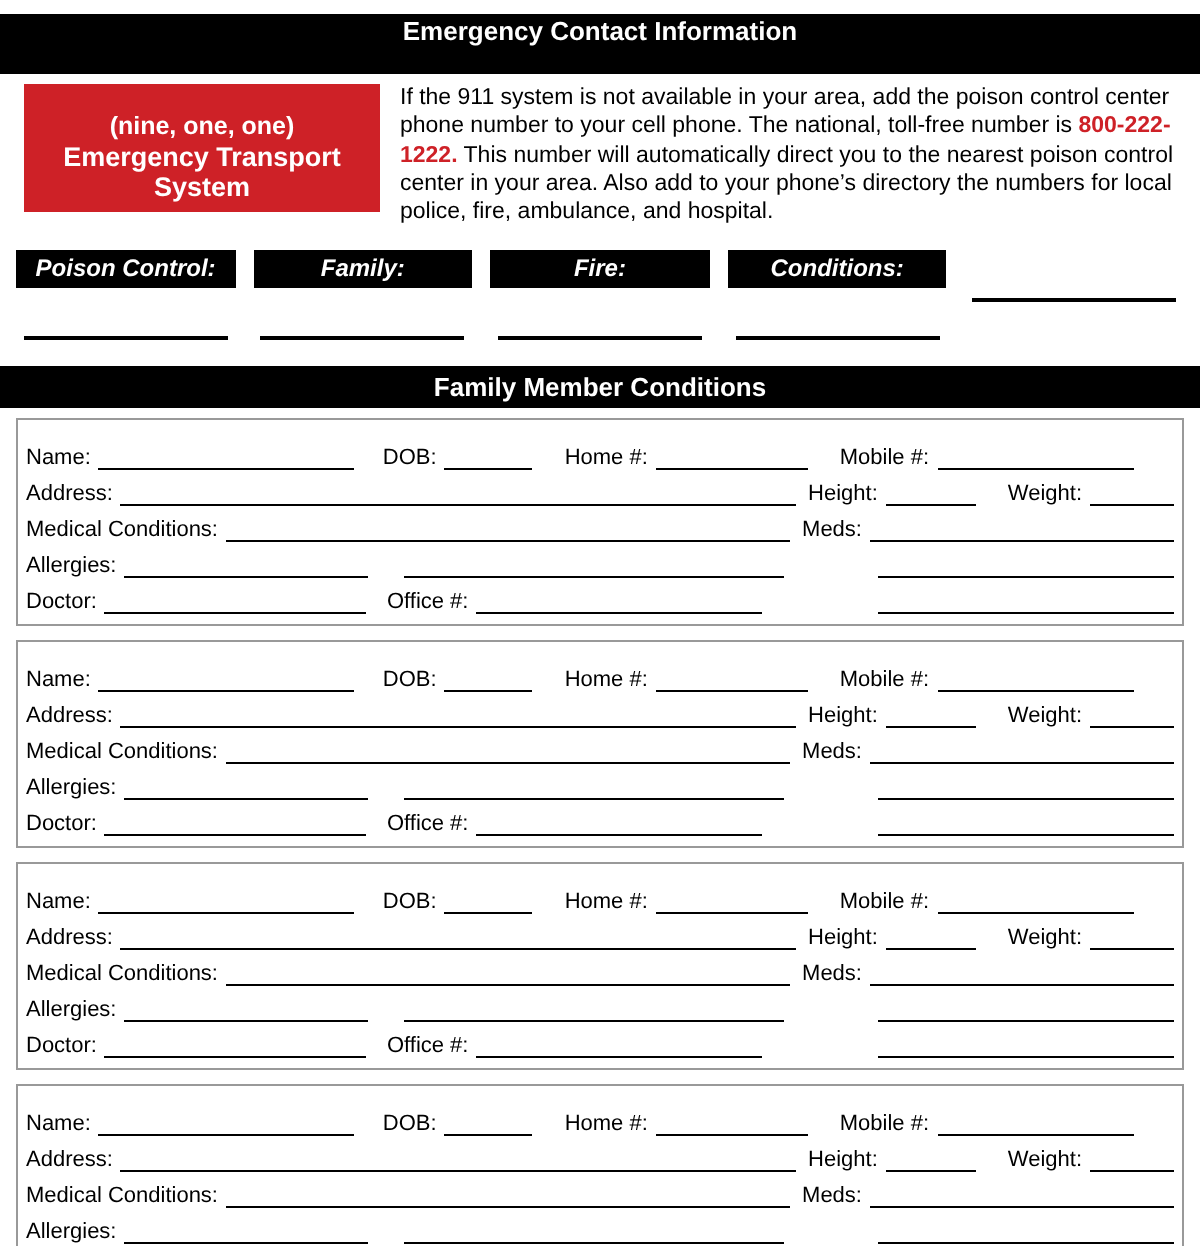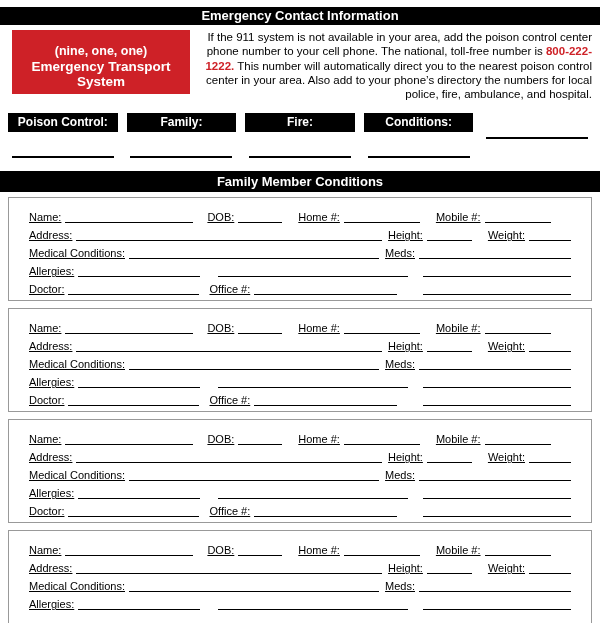--- a/index.html
+++ b/index.html
@@ -6,45 +6,45 @@
   * { box-sizing:border-box; }
   html,body { margin:0; padding:0; }
   body {
     width:600px; height:623px; overflow:hidden; background:#fff;
     font-family:"Liberation Sans", sans-serif; color:#000; position:relative;
   }
   .bar {
     background:var(--bar); color:#fff; font-weight:bold; font-size:13px;
     text-align:center; width:600px;
   }
-  .top-bar { margin-top:7px; height:18px; line-height:18px; }
+  .top-bar { margin-top:7px; height:30px; line-height:18px; }
   .family-bar { margin-top:13px; height:21px; line-height:21px; }
 
   .intro { display:flex; align-items:flex-start; margin:5px 8px 0 12px; }
   .badge {
     width:178px; min-height:64px; background:var(--red); color:#fff;
     text-align:center; padding:6px 2px 5px; flex:0 0 178px;
   }
   .badge-number { font-size:23px; font-weight:bold; letter-spacing:2px; }
   .badge-phonetic { font-size:12.5px; font-weight:bold; margin-top:8px; }
   .badge-label { font-size:13.5px; font-weight:bold; margin-top:1px; }
-  .para { flex:1; margin:0 0 0 10px; font-size:11.5px; line-height:14.3px;text-align:right; }
+  .para { flex:1; margin:0 0 0 10px; font-size:11.5px; line-height:14.3px; }
   .phone { color:var(--red); font-weight:bold; }
 
   .contacts { display:flex; gap:9px; margin:12px 8px 0; }
-  .contact-col { flex:1; text-align:center; }
+  .contact-col { flex:1; text-align:center;font-style:italic; }
   .contact-label {
     background:var(--bar); color:#fff; font-weight:bold; font-size:12px;
     height:19px; line-height:19px;
   }
   .contact-line { margin:24px auto 0; width:93%; border-bottom:2px solid #000; height:0; }
 
   .member-block {
     margin:7px 8px 0; border:1px solid var(--border);
-    padding:7px 20px 5px; height:104px;text-decoration:underline;
+    padding:7px 4px 5px; height:104px;
   }
   .member-block.first { margin-top:5px; }
   .row { display:flex; align-items:flex-end; height:18px; font-size:11px; white-space:nowrap; }
   .lbl { margin-right:4px; }
   .line { display:inline-block; border-bottom:1px solid #000; height:2px; }
   .grow { flex:1 1 auto; }
   .spacer { flex:1 1 auto; }
   .w128{width:128px} .w44{width:44px} .w76{width:76px} .w45{width:45px}
   .w42{width:42px} .w152{width:152px} .w122{width:122px} .w190{width:190px}
   .w148{width:148px} .w131{width:131px} .w143{width:143px}

